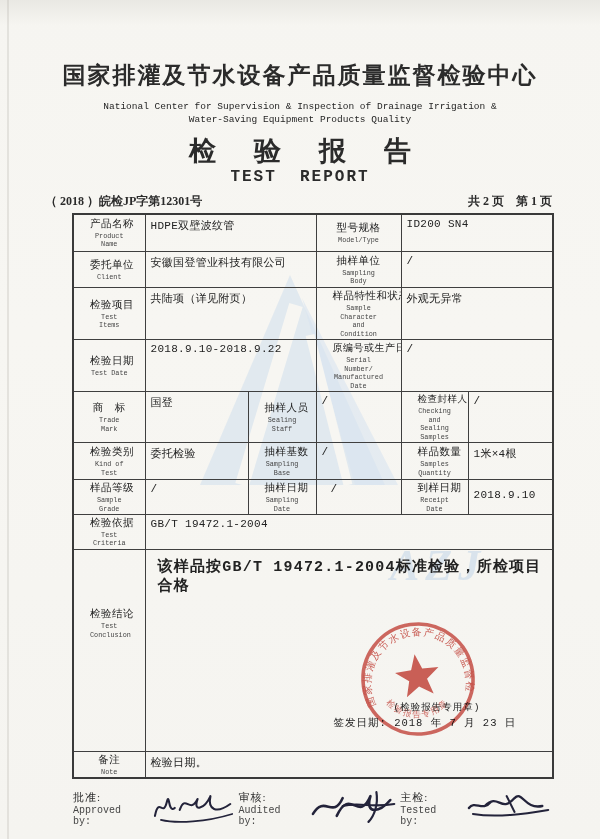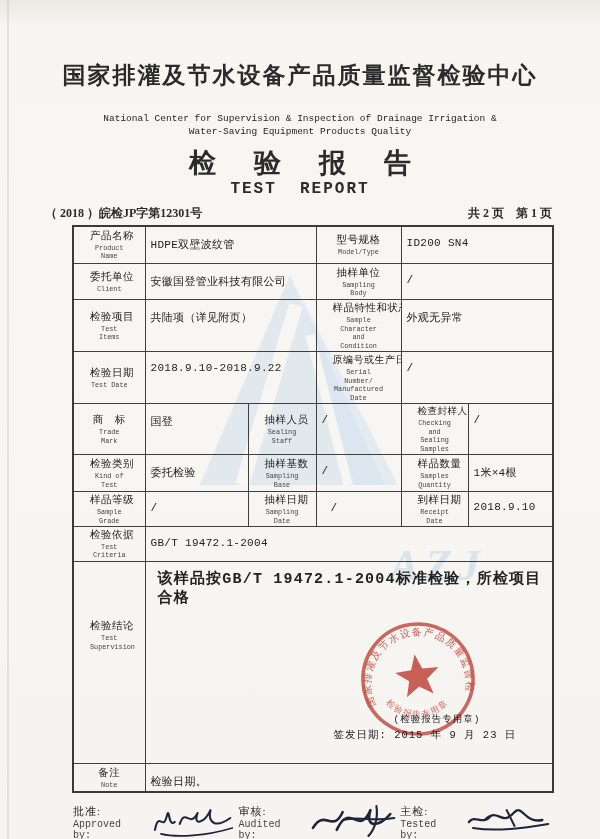--- a/index.html
+++ b/index.html
@@ -13,38 +13,38 @@
     background:linear-gradient(#e7e6e1, rgba(231,230,225,0));opacity:.85;}
   .edge-l{position:absolute;left:7px;top:0;bottom:0;width:2px;background:rgba(178,176,170,.28);}
 
   
   .wm{position:absolute;left:150px;top:250px;width:360px;height:360px;z-index:0;}
 
   
   .hdr{position:relative;z-index:1;text-align:center;padding-top:62px;}
   .center-cn{font-size:23px;font-weight:bold;letter-spacing:2px;line-height:1.25;}
   .center-en{font-family:"Liberation Mono","DejaVu Sans Mono",monospace;
-    font-size:9.5px;line-height:1.4;margin-top:21px;color:#252525;}
+    font-size:9.5px;line-height:1.4;margin-top:9px;color:#252525;}
   .report-cn{margin-top:9px;font-size:27px;font-weight:bold;line-height:1.25;}
   .report-cn span{letter-spacing:38px;margin-right:-38px;text-align:right;}
   .report-en{font-family:"Liberation Mono","DejaVu Sans Mono",monospace;
     font-size:16px;font-weight:bold;letter-spacing:2px;line-height:1.1;white-space:pre;}
   .meta{position:relative;z-index:1;display:flex;justify-content:space-between;
     margin:6px 48px 3px 45px;font-size:12px;font-weight:600;}
   .meta .pgs{white-space:pre;}
 
   
   table.rpt{position:relative;z-index:1;border-collapse:collapse;table-layout:fixed;
     width:480px;margin-left:72px;border:2px solid #3a3a3a;background:transparent;}
   table.rpt td{border:1px solid #3f3f3f;overflow:hidden;}
   td.lab{text-align:center;vertical-align:middle;padding:1px 16px;}
   td.lab .cn{font-size:10.5px;letter-spacing:.5px;white-space:nowrap;color:#232323;}
   td.lab .en{font-family:"Liberation Mono","DejaVu Sans Mono",monospace;
     font-size:6.8px;line-height:1.25;color:#454545;white-space:pre-line;margin-top:1px;}
-  td.val{vertical-align:top;padding:10px 4px 2px 5px;font-size:11px;
+  td.val{vertical-align:top;padding:3px 4px 2px 5px;font-size:11px;
     font-family:"Liberation Mono","DejaVu Sans Mono",monospace;letter-spacing:.3px;color:#222;}
   td.lab-tall{padding-bottom:55px;}
   td.lab-tall .cn{}
   td.concl{position:relative;}
   .concl-text{position:absolute;top:7px;left:12px;font-size:15px;letter-spacing:1.2px;
     font-family:"Liberation Mono","DejaVu Sans Mono",monospace;font-weight:bold;}
   .stamp-note{position:absolute;left:248px;top:151px;font-size:9.5px;letter-spacing:1px;}
   .issue-line{position:absolute;left:188px;top:166px;font-size:10.5px;letter-spacing:1px;white-space:pre;}
 
   
@@ -209,26 +209,26 @@
         <td class="lab">
             <div class="cn">检验依据</div>
             <div class="en">Test Criteria</div>
           </td>
         <td class="val" colspan="5">GB/T 19472.1-2004</td>
       </tr>
 
       <tr style="height:202px">
         <td class="lab lab-tall">
             <div class="cn">检验结论</div>
-            <div class="en">Test Supervision</div>
+            <div class="en">Test Conclusion</div>
           </td>
         <td class="val concl" colspan="5">
           <div class="concl-text">该样品按GB/T 19472.1-2004标准检验，所检项目合格</div>
           <div class="stamp-note">(检验报告专用章)</div>
-          <div class="issue-line"><span>签发日期:</span> <span>2015 年 9 月 23 日</span></div>
+          <div class="issue-line"><span>签发日期:</span> <span>2018 年 7 月 23 日</span></div>
         </td>
       </tr>
 
       <tr style="height:19px">
         <td class="lab">
             <div class="cn">备注</div>
             <div class="en">Note</div>
           </td>
         <td class="val" colspan="5">检验日期。</td>
       </tr>

